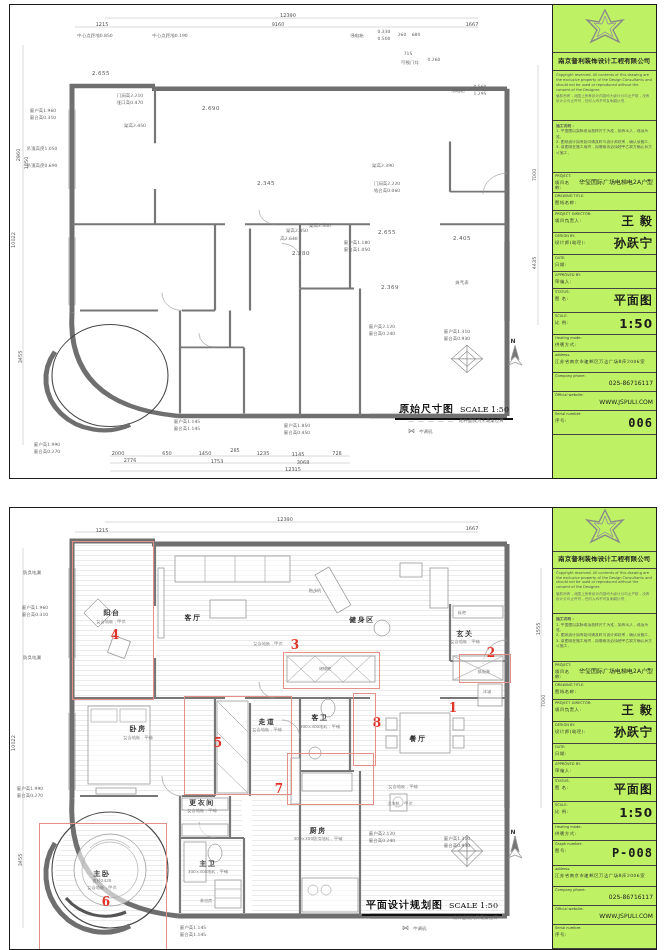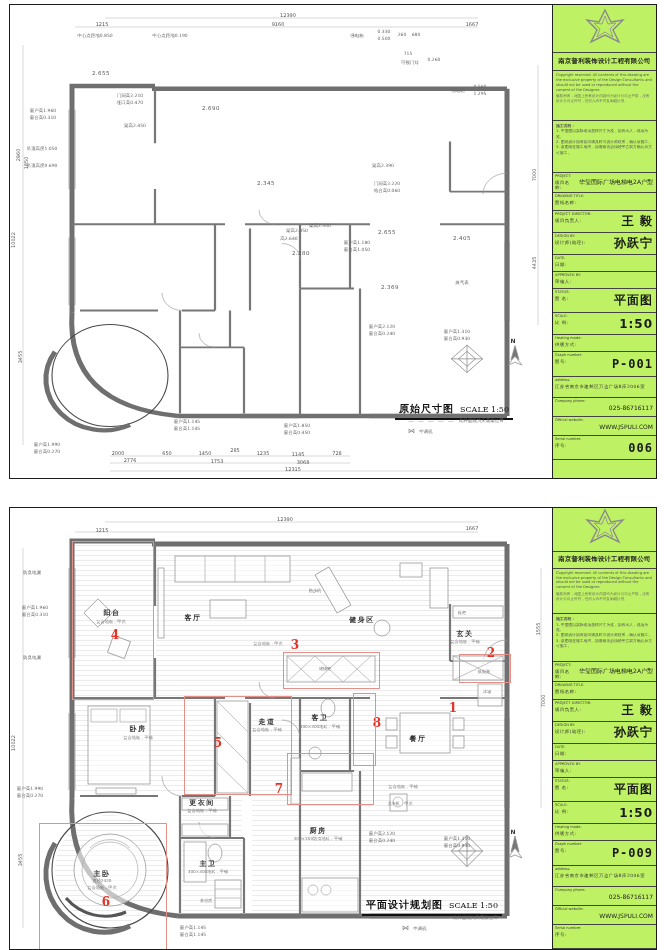--- a/index.html
+++ b/index.html
@@ -284,27 +284,20 @@
             </div>
             <div class="tb-v">1:50</div>
           </div>
           <div class="tb-row" style="height: 17px;">
             <div class="tb-l">
               <div class="en">Heating mode:</div>
               <div class="cn">供暖方式:</div>
             </div>
             <div class="tb-v"></div>
           </div>
-          <div class="tb-row big mono" style="height: 25px;">
-            <div class="tb-l">
-              <div class="en">Graph number:</div>
-              <div class="cn">图号:</div>
-            </div>
-            <div class="tb-v">P-001</div>
-          </div>
           <div class="tb-row" style="height: 21px;">
             <div class="tb-l">
               <div class="en">address:</div>
               <div class="cn">江苏省南京市建邺区万达广场B座2006室</div>
             </div>
             <div class="tb-v"></div>
           </div>
           <div class="tb-row" style="height: 19px;">
             <div class="tb-l">
               <div class="en">Company phone:</div>
@@ -565,21 +558,21 @@
               <div class="en">Heating mode:</div>
               <div class="cn">供暖方式:</div>
             </div>
             <div class="tb-v"></div>
           </div>
           <div class="tb-row big mono" style="height: 25px;">
             <div class="tb-l">
               <div class="en">Graph number:</div>
               <div class="cn">图号:</div>
             </div>
-            <div class="tb-v">P-009</div>
+            <div class="tb-v">P-008</div>
           </div>
           <div class="tb-row" style="height: 21px;">
             <div class="tb-l">
               <div class="en">address:</div>
               <div class="cn">江苏省南京市建邺区万达广场B座2006室</div>
             </div>
             <div class="tb-v"></div>
           </div>
           <div class="tb-row" style="height: 19px;">
             <div class="tb-l">

